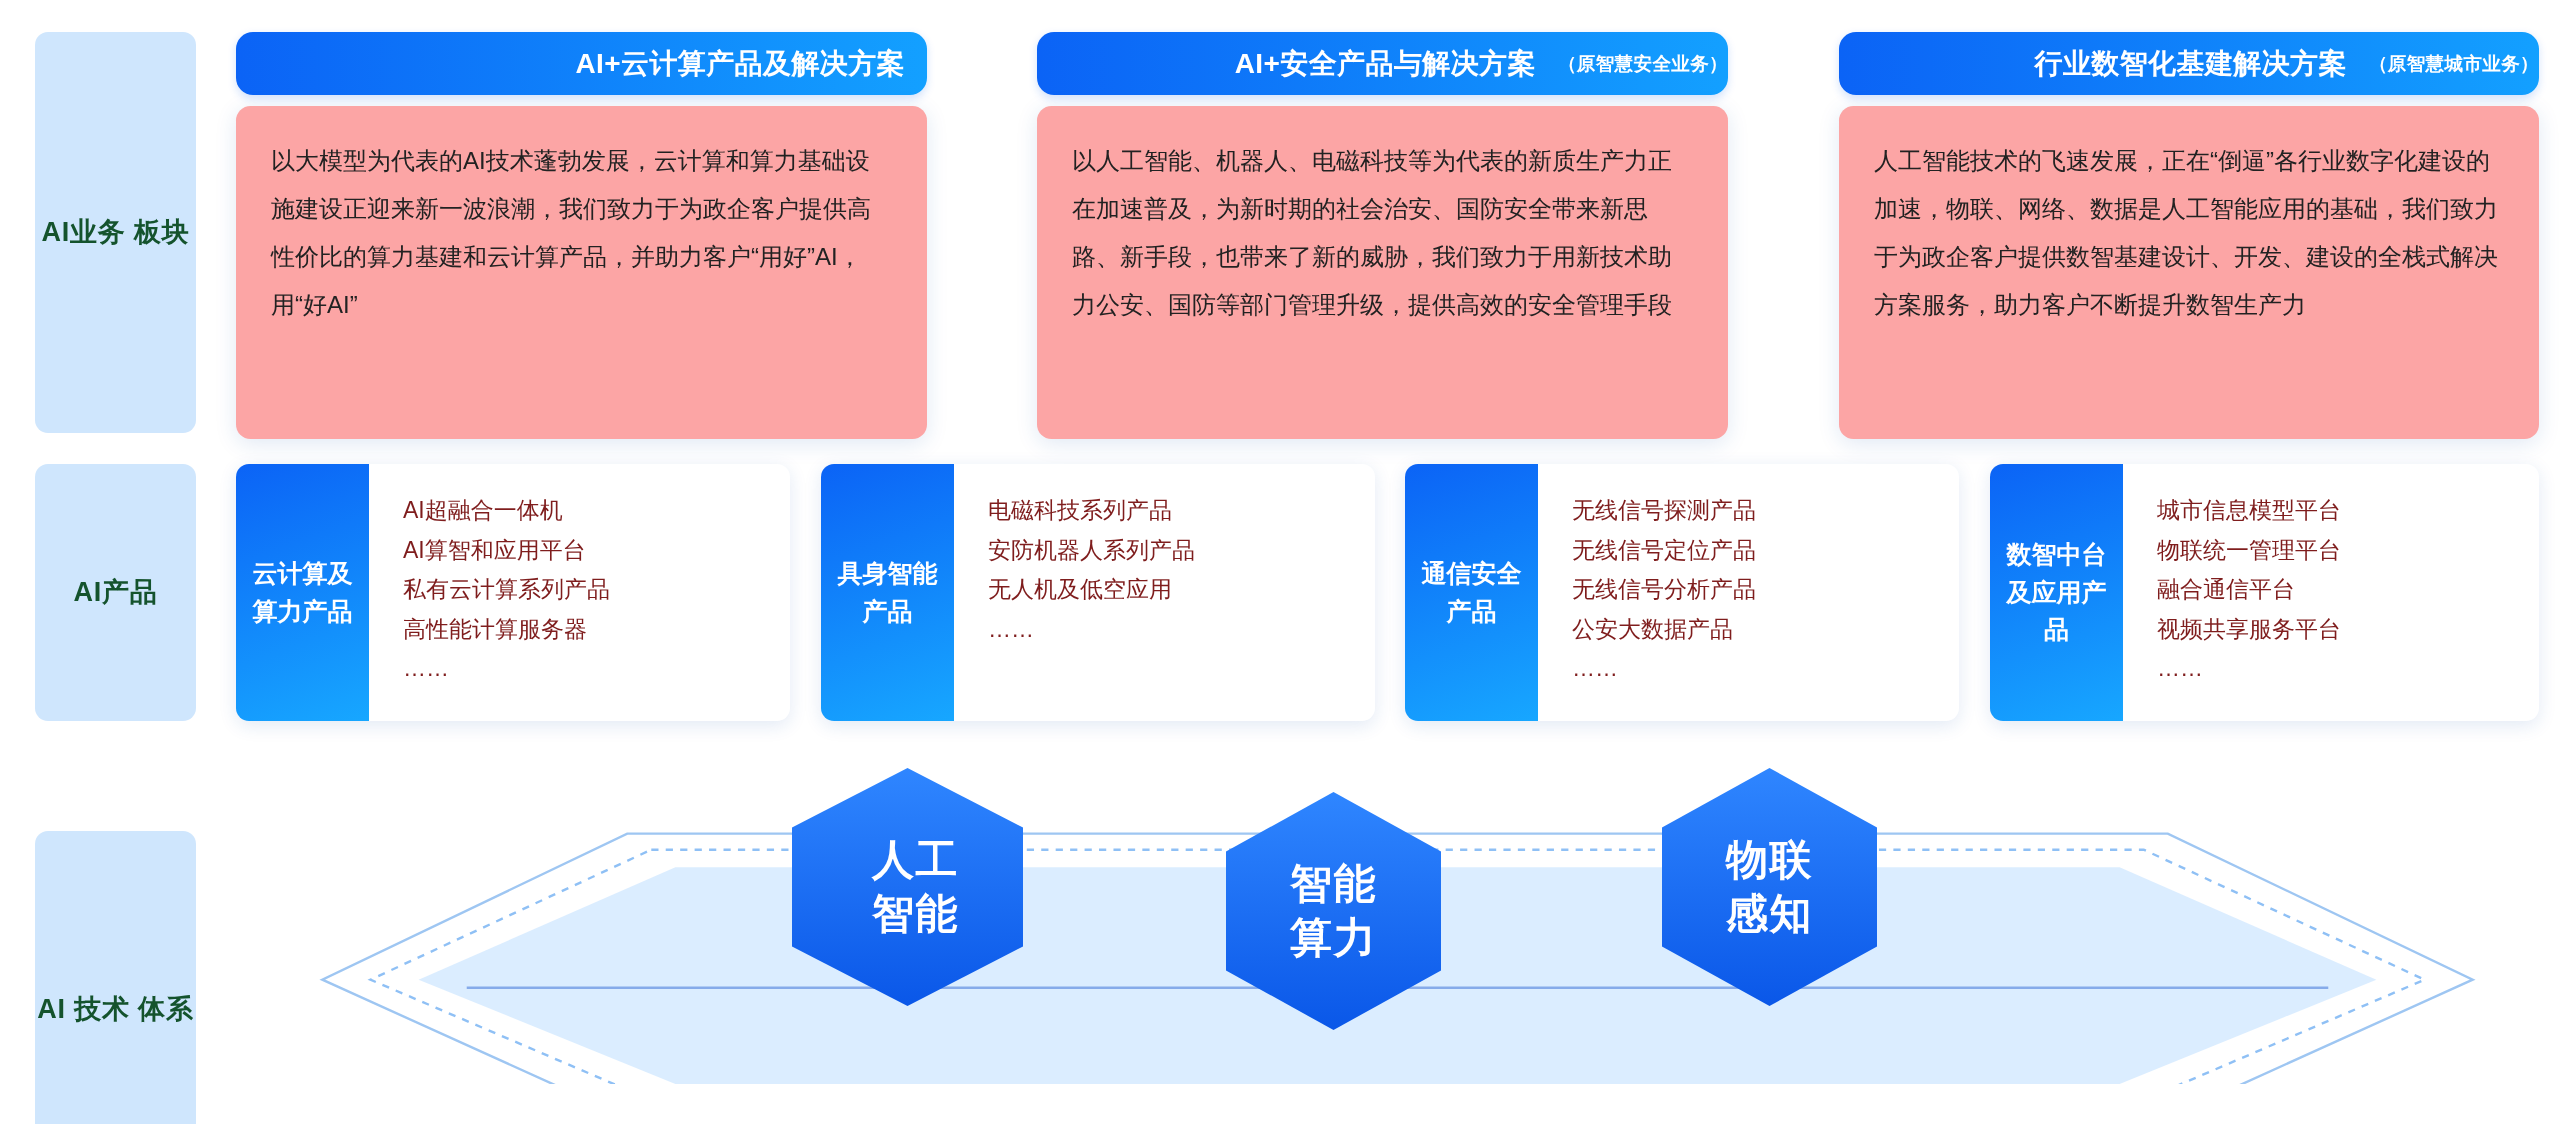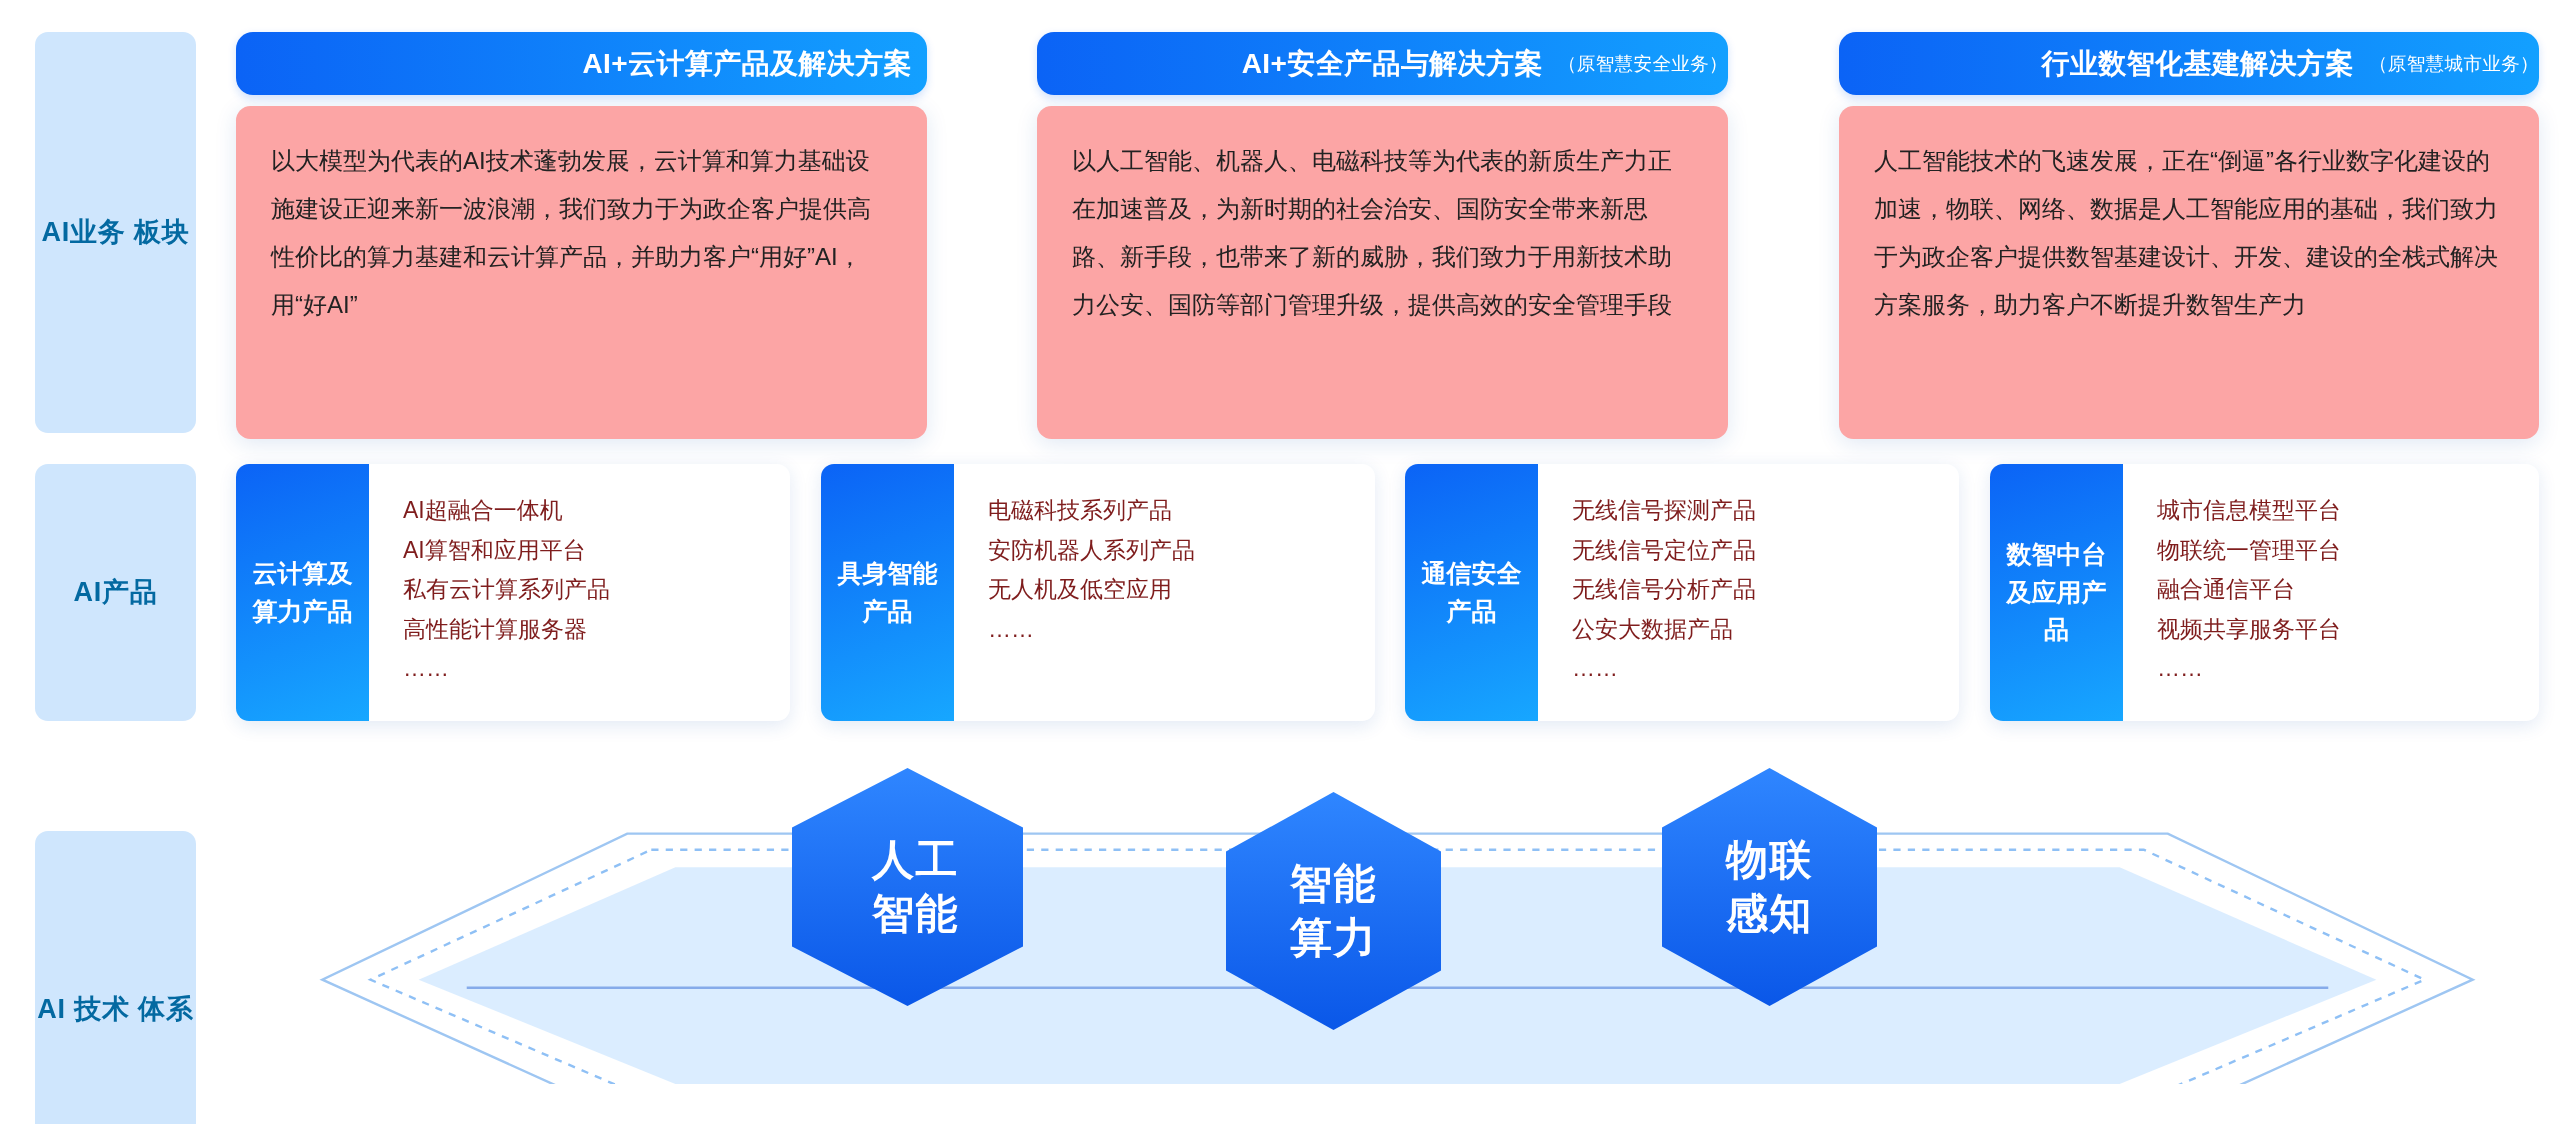--- a/index.html
+++ b/index.html
@@ -22,21 +22,21 @@
     width: 2576px;
     height: 1124px;
   }
 
   
   .rail {
     position: absolute;
     width: 161px;
     border-radius: 13px;
     background: #cfe6fd;
-    color: #0369a1;
+    color: #14532d;
     font-weight: bold;
     display: flex;
     align-items: center;
     justify-content: center;
     text-align: center;
     line-height: 1.42;
     letter-spacing: 0.8px;
   }
   .rail-1 { left: 35px; top: 32px;  height: 401px; font-size: 27px; }
   .rail-2 { left: 35px; top: 464px; height: 257px; font-size: 27px; }
@@ -52,22 +52,22 @@
     justify-content: flex-end;
     color: #ffffff;
     font-weight: bold;
     font-size: 28px;
     letter-spacing: 0.4px;
     background: linear-gradient(90deg, #0b63f6 0%, #13a0ff 100%);
     box-shadow: 0 3.2px 8px rgba(15,100,240,0.18);
   }
   .biz-head .sub {
     font-size: 18.5px;
-    font-weight: normal;
-    margin-left: 15px;
+    font-weight: bold;
+    margin-left: 22px;
   }
   .biz-body {
     margin-top: 11.2px;
     border-radius: 14.5px;
     background: #fca5a5;
     box-shadow: 0 4.8px 21px rgba(26,86,170,0.13);
     padding: 30.5px 35px 29px 35px;
     font-size: 24px;
     line-height: 2.0;
     color: #222;

